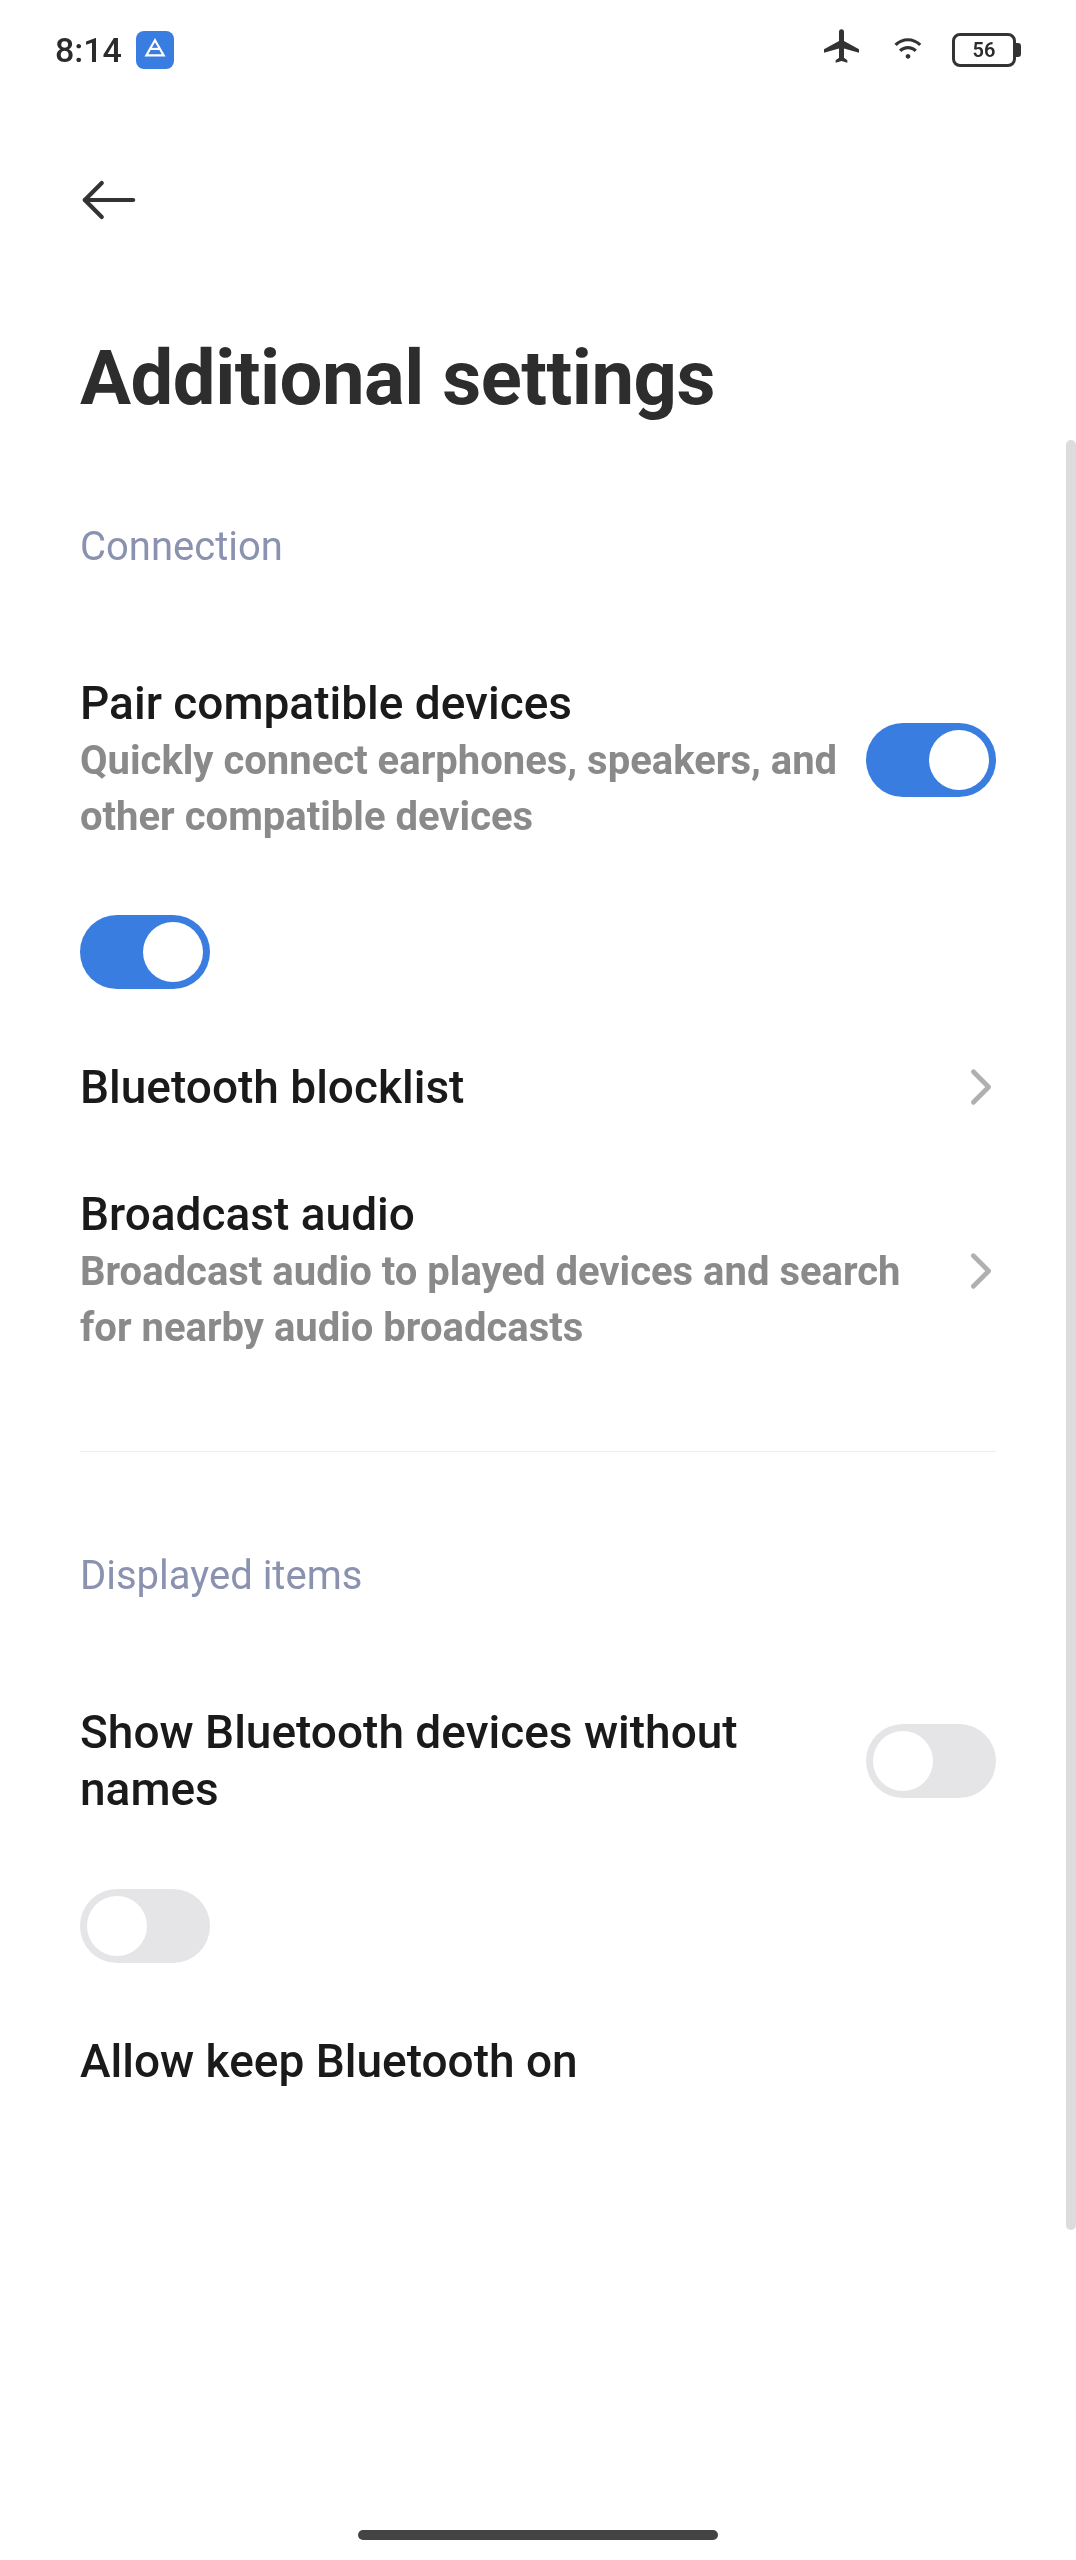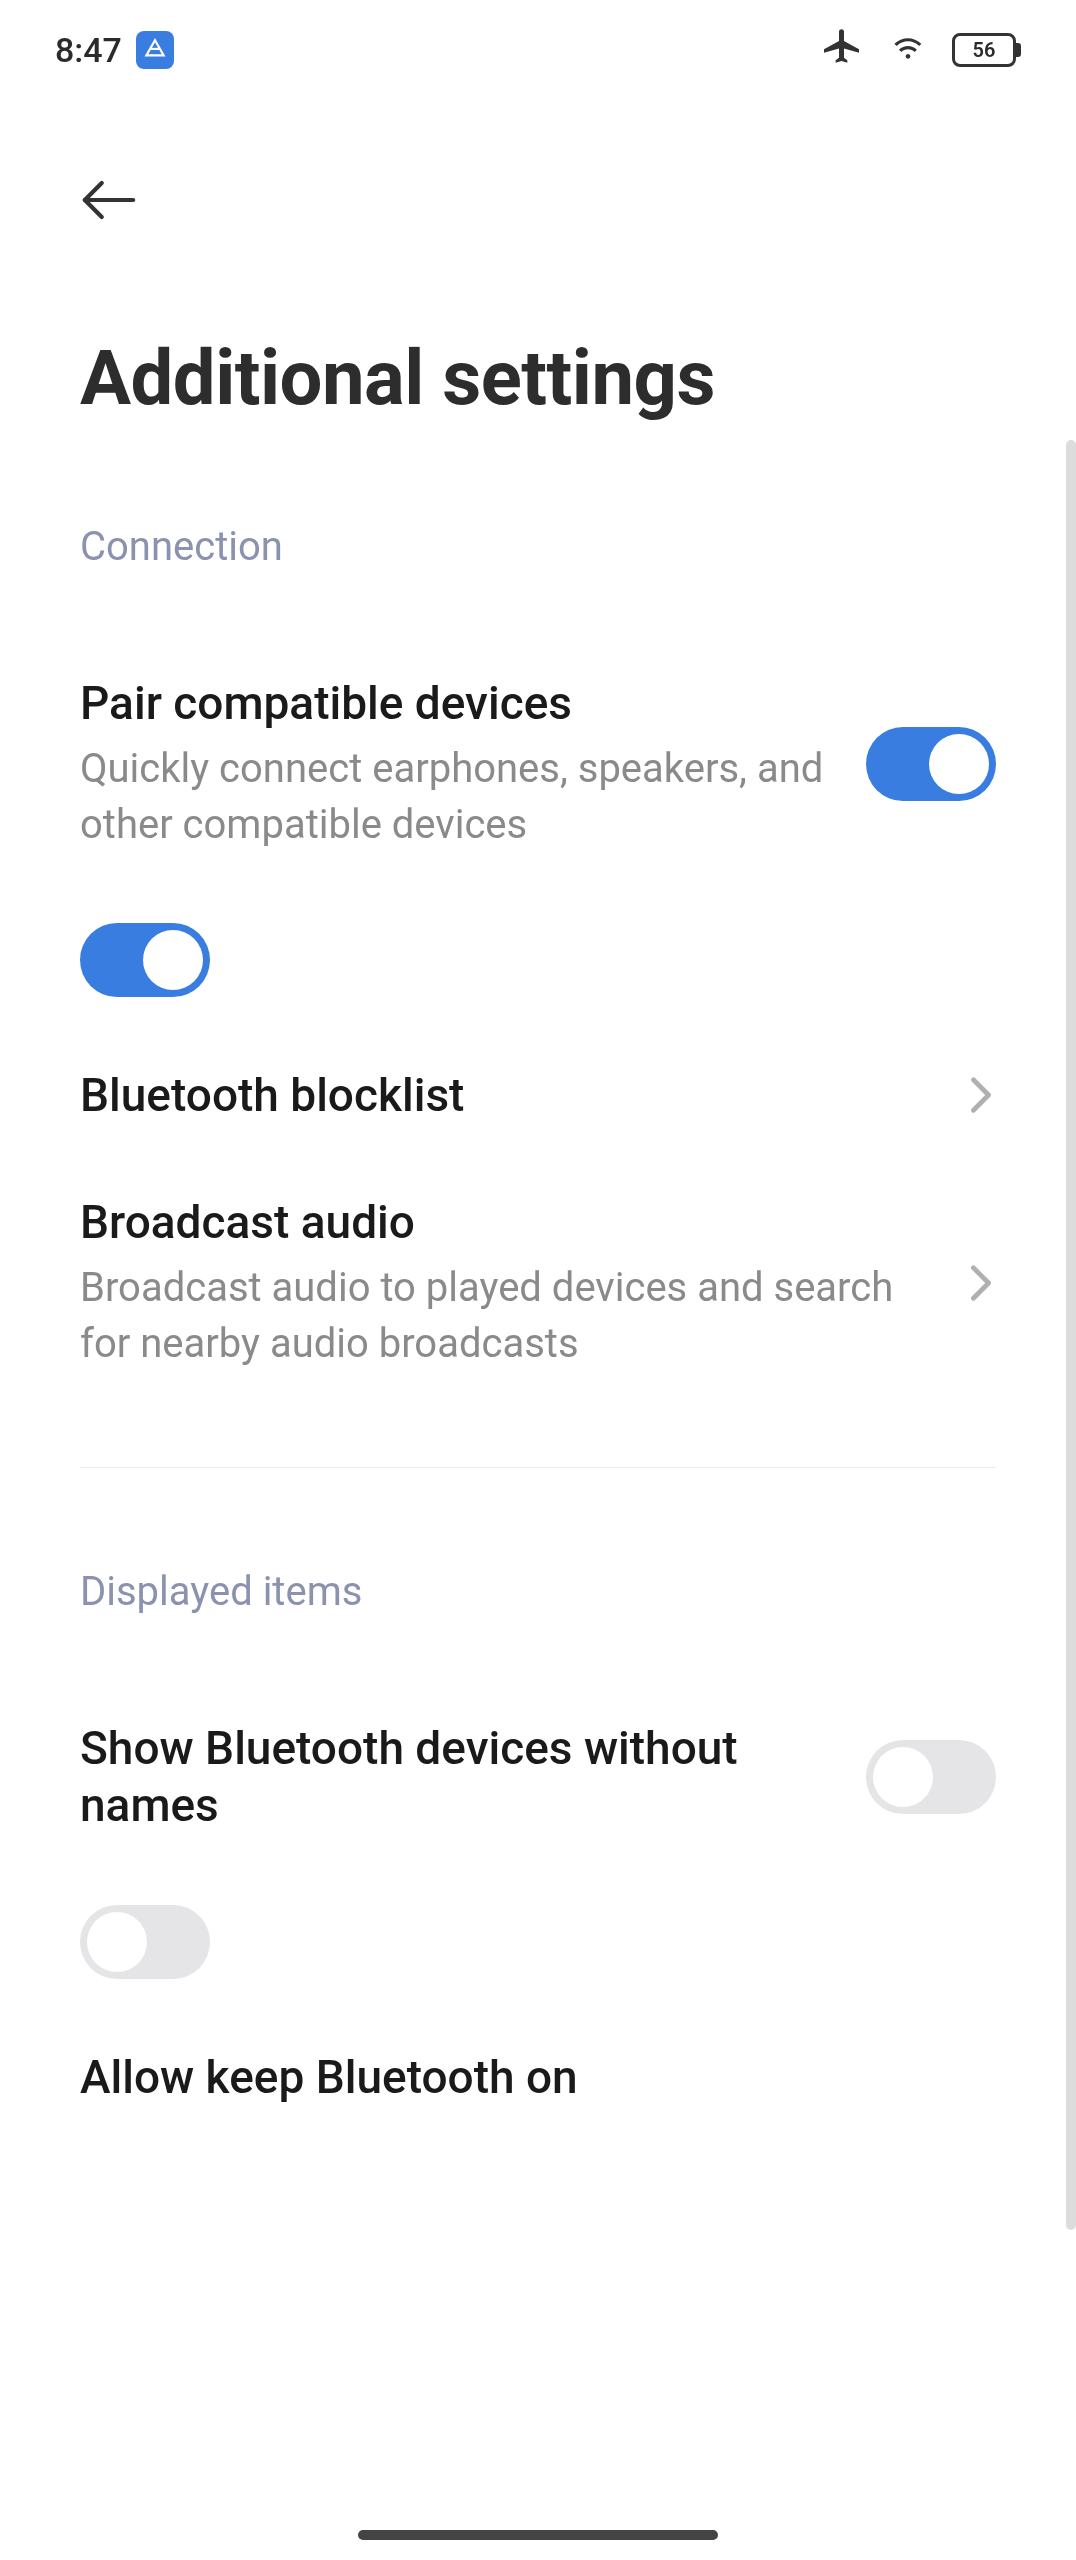--- a/index.html
+++ b/index.html
@@ -85,23 +85,23 @@
   .setting-text { flex: 1; min-width: 0; }
   .setting-title {
     font-size: 46px;
     font-weight: 500;
     color: #1a1a1a;
     line-height: 1.25;
   }
   .setting-desc {
     font-size: 40px;
     color: #8a8a8a;
-    font-weight: 400;
+    font-weight: 700;
     line-height: 1.4;
-    margin-top: 8px;
+    margin-top: 0;
   }
 
   
   .toggle {
     width: 130px; height: 74px;
     border-radius: 40px;
     position: relative;
     flex-shrink: 0;
     cursor: pointer;
   }
@@ -153,21 +153,21 @@
     height: 10px;
     background: #444;
     border-radius: 6px;
   }
 </style>
 </head>
 <body>
 
 <div class="status-bar">
   <div class="status-left">
-    <span>8:47</span>
+    <span>8:14</span>
     <span class="app-badge">
       <svg viewBox="0 0 24 24">
           <path d="M12 3 L20 17 H4 Z" fill="none" stroke="#fff" stroke-width="2"></path>
           <path d="M8 11 L16 11" stroke="#fff" stroke-width="2"></path>
         </svg>
     </span>
   </div>
   <div class="status-right">
     <span>
       <svg width="40" height="40" viewBox="0 0 24 24">

